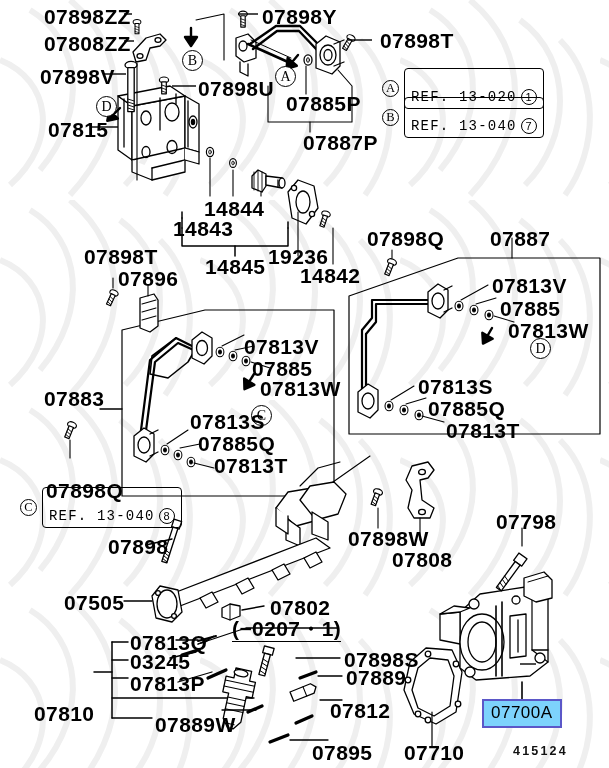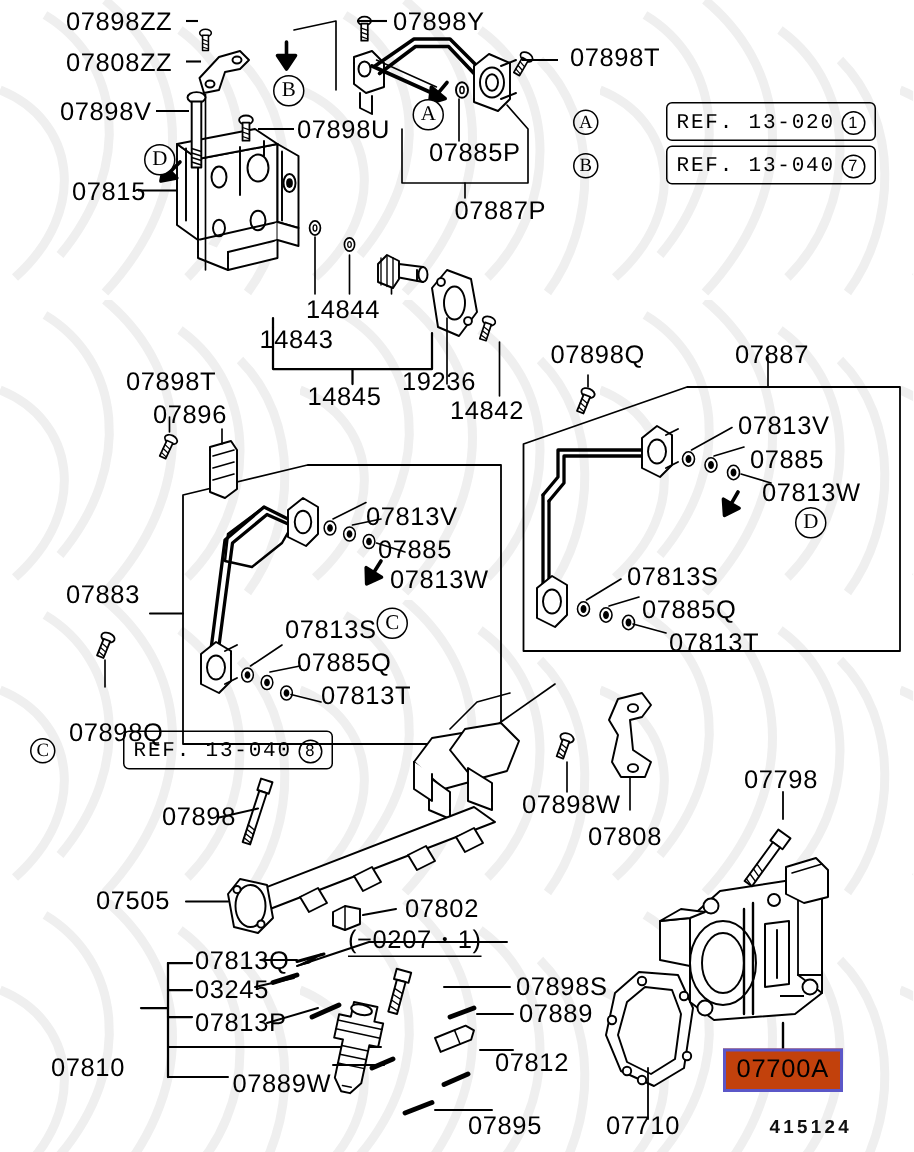--- a/index.html
+++ b/index.html
@@ -11,65 +11,65 @@
     position:relative;
     width:609px;height:768px;
     background:#ffffff;
     overflow:hidden;
   }
   #artwork{position:absolute;left:0;top:0;width:609px;height:768px;}
   
   .lbl{
     position:absolute;
     font-family:"Liberation Sans", sans-serif;
-    font-size:17px;
+    font-size:21px;
     letter-spacing:0.4px;
     color:#000;
     white-space:nowrap;
     line-height:1;
-    font-weight:400;
+    font-weight:700;
   }
   
   .refbox{
     position:absolute;
     display:flex;align-items:center;gap:5px;
     white-space:nowrap;
   }
   .refcirc{
     width:17px;height:17px;border:1.6px solid #000;border-radius:50%;
     display:flex;align-items:center;justify-content:center;
     font-size:12.5px;font-family:"Liberation Serif",serif;line-height:1;
     box-sizing:border-box;
   }
   .refframe{
     border:1.6px solid #000;border-radius:4px;
-    padding:5px 6px 3px 6px;
+    padding:20px 6px 3px 6px;
     display:flex;align-items:center;gap:4px;
     font-family:"Liberation Mono","DejaVu Sans Mono",monospace;
-    font-size:14px;letter-spacing:1.2px;margin-left:40px;
+    font-size:14px;letter-spacing:1.2px;
   }
   .refnum{
     width:16px;height:16px;border:1.4px solid #000;border-radius:50%;
     display:flex;align-items:center;justify-content:center;
     font-size:11px;letter-spacing:0;font-family:"Liberation Sans",sans-serif;
     box-sizing:border-box;
   }
   
   .mark{
     position:absolute;
     width:21px;height:21px;border:1.7px solid #000;border-radius:50%;
     display:flex;align-items:center;justify-content:center;
     font-size:14px;font-family:"Liberation Serif",serif;
     background:#fff;box-sizing:border-box;line-height:1;
   }
   
   .hl{
     position:absolute;
     border:2px solid #5b57c8;
-    background:#c2410c;
+    background:#7dd3fc;
     padding:2px 7px 3px 7px;
     font-size:17px;
     color:#000;
     letter-spacing:0.5px;
     line-height:1.15;
     white-space:nowrap;
   }
   .diagno{
     position:absolute;
     font-family:"Liberation Sans",sans-serif;
@@ -557,21 +557,21 @@
   <span class="lbl" style="left:367px;top:228px;">07898Q</span>
   <span class="lbl" style="left:490px;top:228px;">07887</span>
   <span class="lbl" style="left:492px;top:275px;">07813V</span>
   <span class="lbl" style="left:500px;top:298px;">07885</span>
   <span class="lbl" style="left:508px;top:320px;">07813W</span>
   <span class="lbl" style="left:418px;top:376px;">07813S</span>
   <span class="lbl" style="left:428px;top:398px;">07885Q</span>
   <span class="lbl" style="left:446px;top:420px;">07813T</span>
 
   <span class="lbl" style="left:84px;top:246px;">07898T</span>
-  <span class="lbl" style="left:102px;top:268px;">07896</span>
+  <span class="lbl" style="left:118px;top:268px;">07896</span>
   <span class="lbl" style="left:44px;top:388px;">07883</span>
   <span class="lbl" style="left:46px;top:480px;">07898Q</span>
   <span class="lbl" style="left:244px;top:336px;">07813V</span>
   <span class="lbl" style="left:252px;top:358px;">07885</span>
   <span class="lbl" style="left:260px;top:378px;">07813W</span>
   <span class="lbl" style="left:190px;top:411px;">07813S</span>
   <span class="lbl" style="left:198px;top:433px;">07885Q</span>
   <span class="lbl" style="left:214px;top:455px;">07813T</span>
 
   <span class="lbl" style="left:348px;top:528px;">07898W</span>

